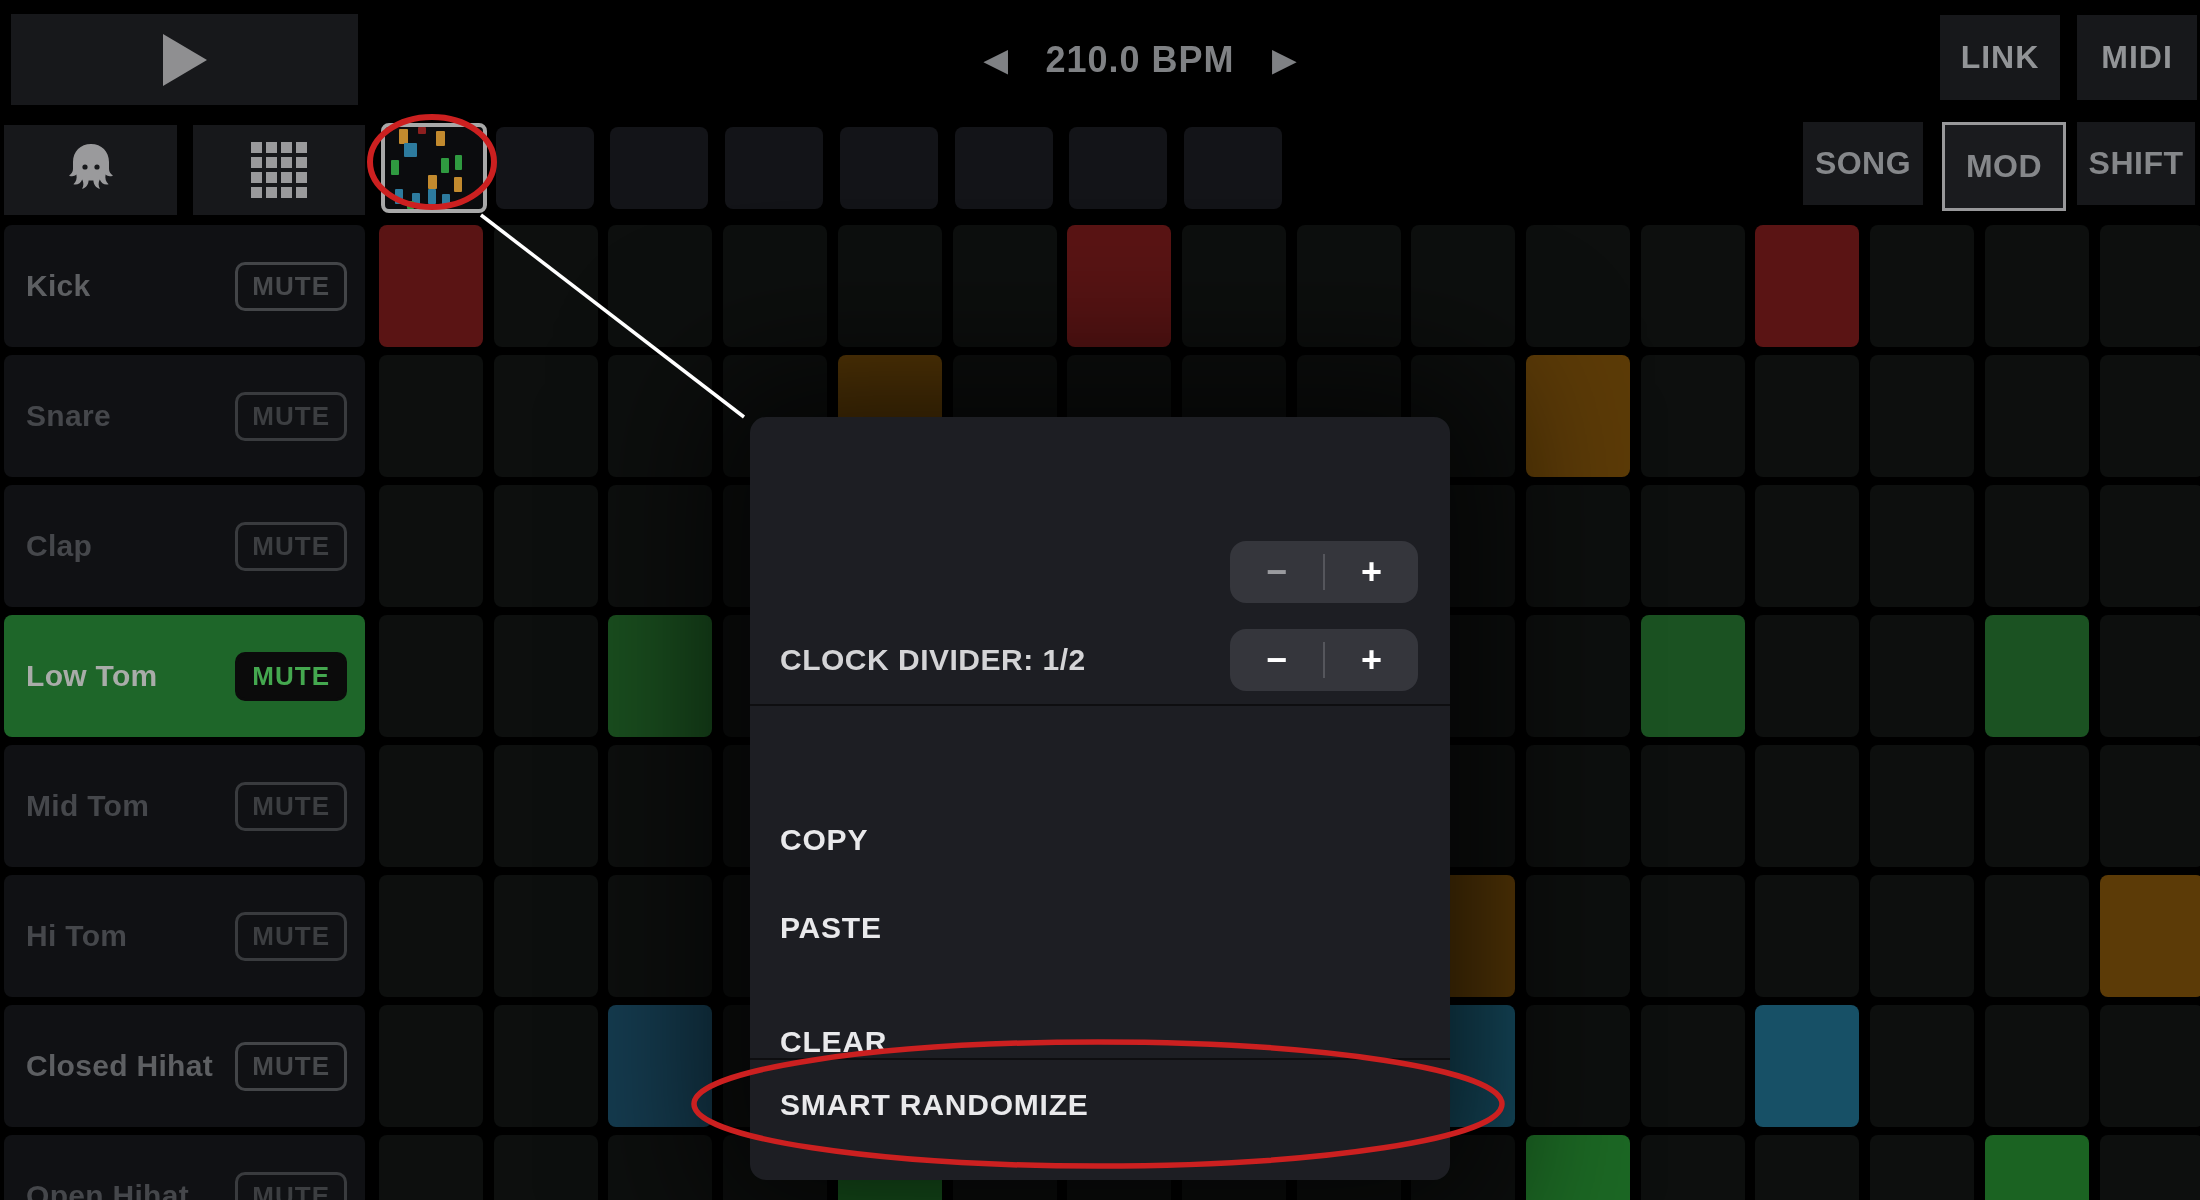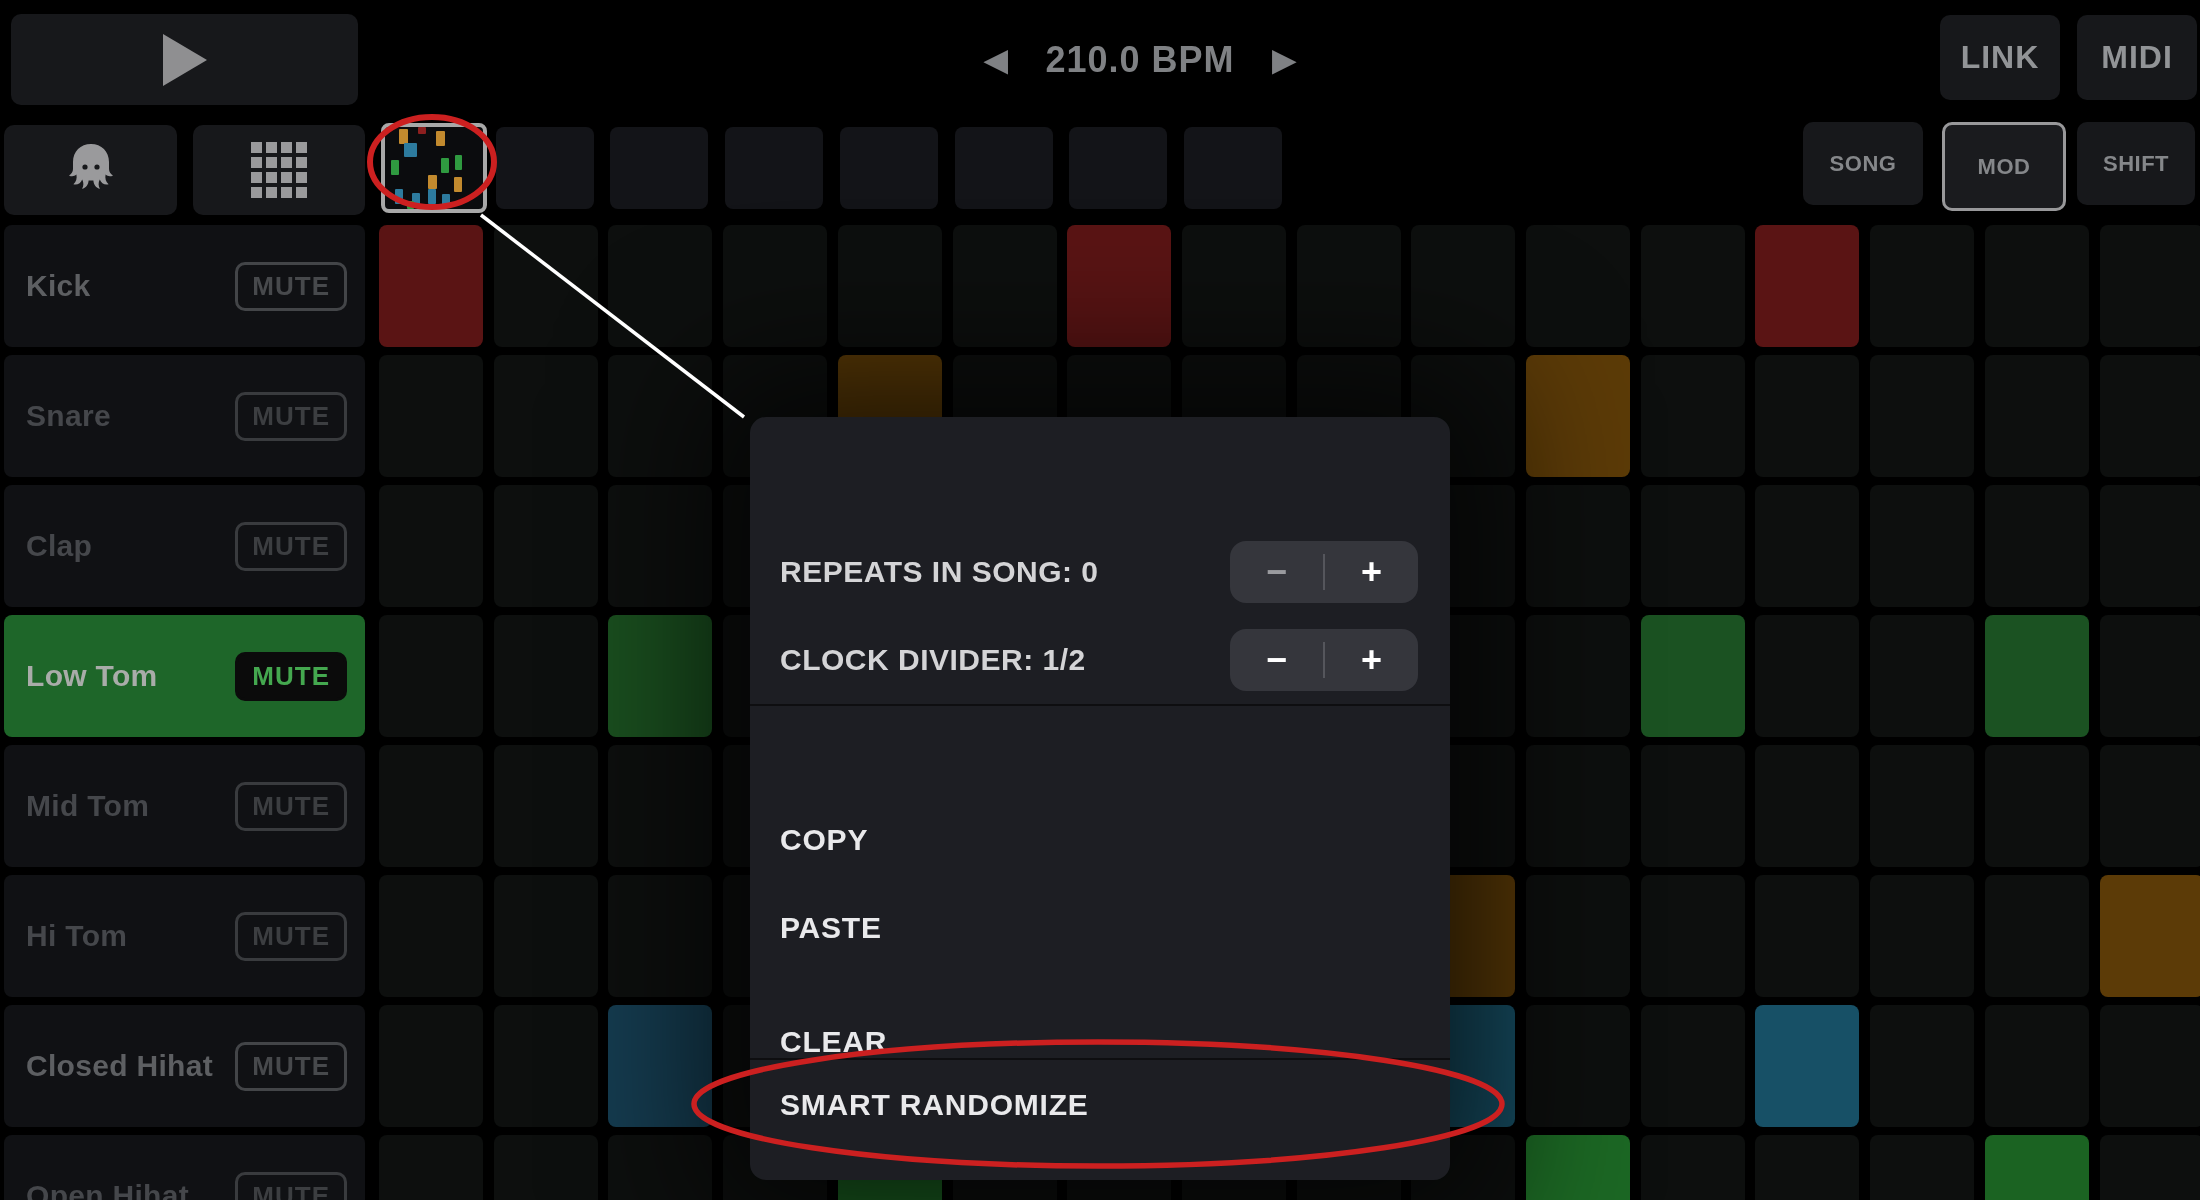--- a/index.html
+++ b/index.html
@@ -1,37 +1,37 @@
 <!DOCTYPE html>
 <html><head>
 <meta charset="utf-8">
 <style>
   html,body{margin:0;padding:0;background:#000;}
   #stage{position:relative;width:2200px;height:1200px;background:#000;overflow:hidden;
          font-family:"Liberation Sans",sans-serif;font-weight:700;}
   .abs{position:absolute;}
   
-  .btn{background:#17181b;border-radius:10px;display:flex;align-items:center;justify-content:center;}
+  .btn{background:#17181b;border-radius:0;display:flex;align-items:center;justify-content:center;}
   #play-btn{left:11px;top:14px;width:347px;height:91px;}
   #bpm-bar{left:960px;top:14px;width:360px;height:91px;display:flex;align-items:center;justify-content:center;gap:38px;background:transparent;}
   .bpm-arrow{color:#7f8184;font-size:30px;}
   #bpm-text{color:#7f8184;font-size:36px;letter-spacing:1px;}
   #link-btn{left:1940px;top:15px;width:120px;height:85px;}
   #midi-btn{left:2077px;top:15px;width:120px;height:85px;}
   #link-btn span,#midi-btn span{color:#929497;font-size:32px;letter-spacing:1px;}
   
   #octopus-btn{left:4px;top:125px;width:173px;height:90px;}
   #gridicon-btn{left:193px;top:125px;width:172px;height:90px;}
   .slot{position:absolute;top:127px;width:98px;height:82px;background:#131418;border-radius:8px;}
   .slot.selected{background:#0b0c0e;border:4px solid #a8a8a8;top:123px;box-sizing:content-box;}
   .mark{position:absolute;border-radius:1px;}
   #song-btn{left:1803px;top:122px;width:120px;height:83px;}
   #mod-btn{left:1942px;top:122px;width:118px;height:83px;border:3px solid #98989a;background:#1a1b1e;}
   #shift-btn{left:2077px;top:122px;width:118px;height:83px;}
-  .mode-label{color:#85878a;font-size:22px;letter-spacing:0.5px;}
+  .mode-label{color:#85878a;font-size:32px;letter-spacing:0.5px;}
   
   .track{position:absolute;left:4px;width:361px;height:122px;background:#101114;border-radius:8px;
          display:flex;align-items:center;justify-content:space-between;padding:0 18px 0 22px;box-sizing:border-box;}
   .track.selected{background:#1e6629;}
   .track-label{font-size:30px;color:#45474b;letter-spacing:0.3px;white-space:nowrap;}
   .track.bright .track-label{color:#5d5f62;}
   .track.selected .track-label{color:#a9aca9;}
   .mute{font-size:26px;letter-spacing:1px;color:#3c3e41;border:3px solid #393b3e;border-radius:10px;
         padding:6px 14px;background:transparent;}
   .track.bright .mute{color:#47494c;border-color:#434548;}
@@ -302,21 +302,20 @@
       <div class="cell" style="left: 1411px; top: 1135px;"></div>
       <div class="cell" style="left: 1526px; top: 1135px; background: rgb(28, 104, 36);"></div>
       <div class="cell" style="left: 1641px; top: 1135px;"></div>
       <div class="cell" style="left: 1755px; top: 1135px;"></div>
       <div class="cell" style="left: 1870px; top: 1135px;"></div>
       <div class="cell" style="left: 1985px; top: 1135px; background: rgb(27, 99, 34);"></div>
       <div class="cell" style="left: 2100px; top: 1135px;"></div>
     </div>
 
   <div class="abs" id="modal">
-    <div class="mrow" style="top:155px">REPEATS IN SONG: 0</div>
     <div class="stepper" style="top:155px">
       <div class="half dim">−</div>
       <div class="vdiv"></div>
       <div class="half">+</div>
     </div>
     <div class="mrow" style="top:243px">CLOCK DIVIDER: 1/2</div>
     <div class="stepper" style="top:243px">
       <div class="half">−</div>
       <div class="vdiv"></div>
       <div class="half">+</div>

